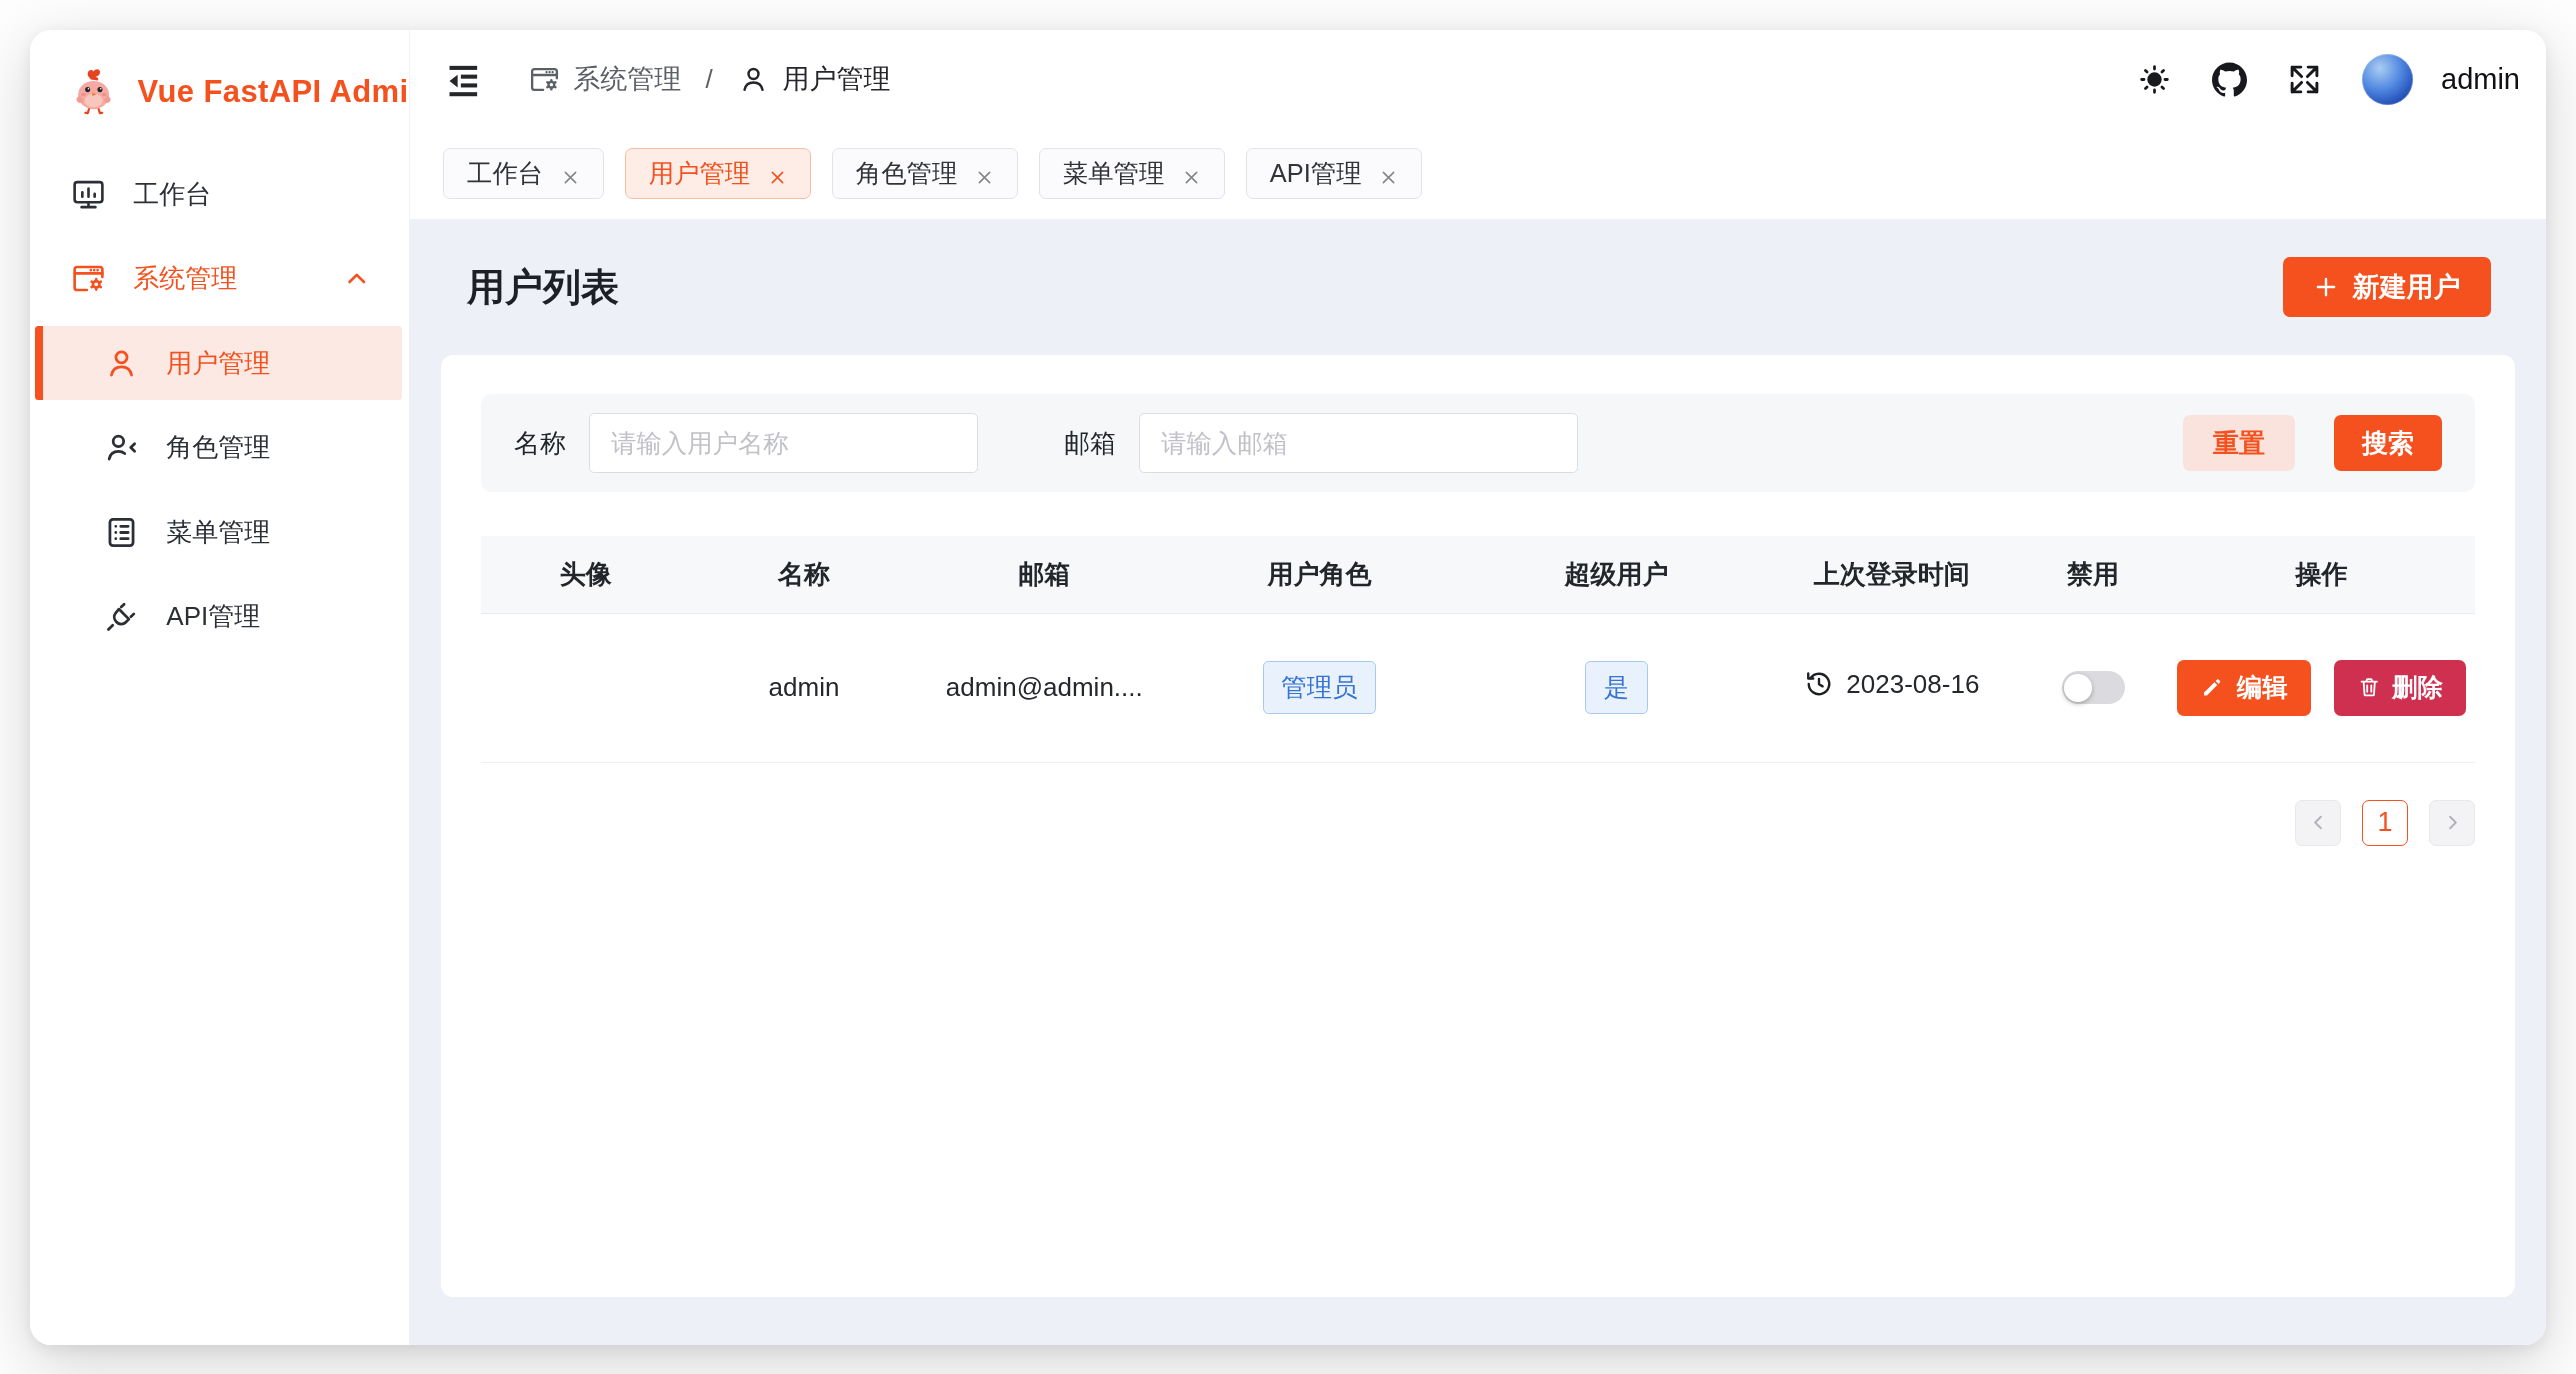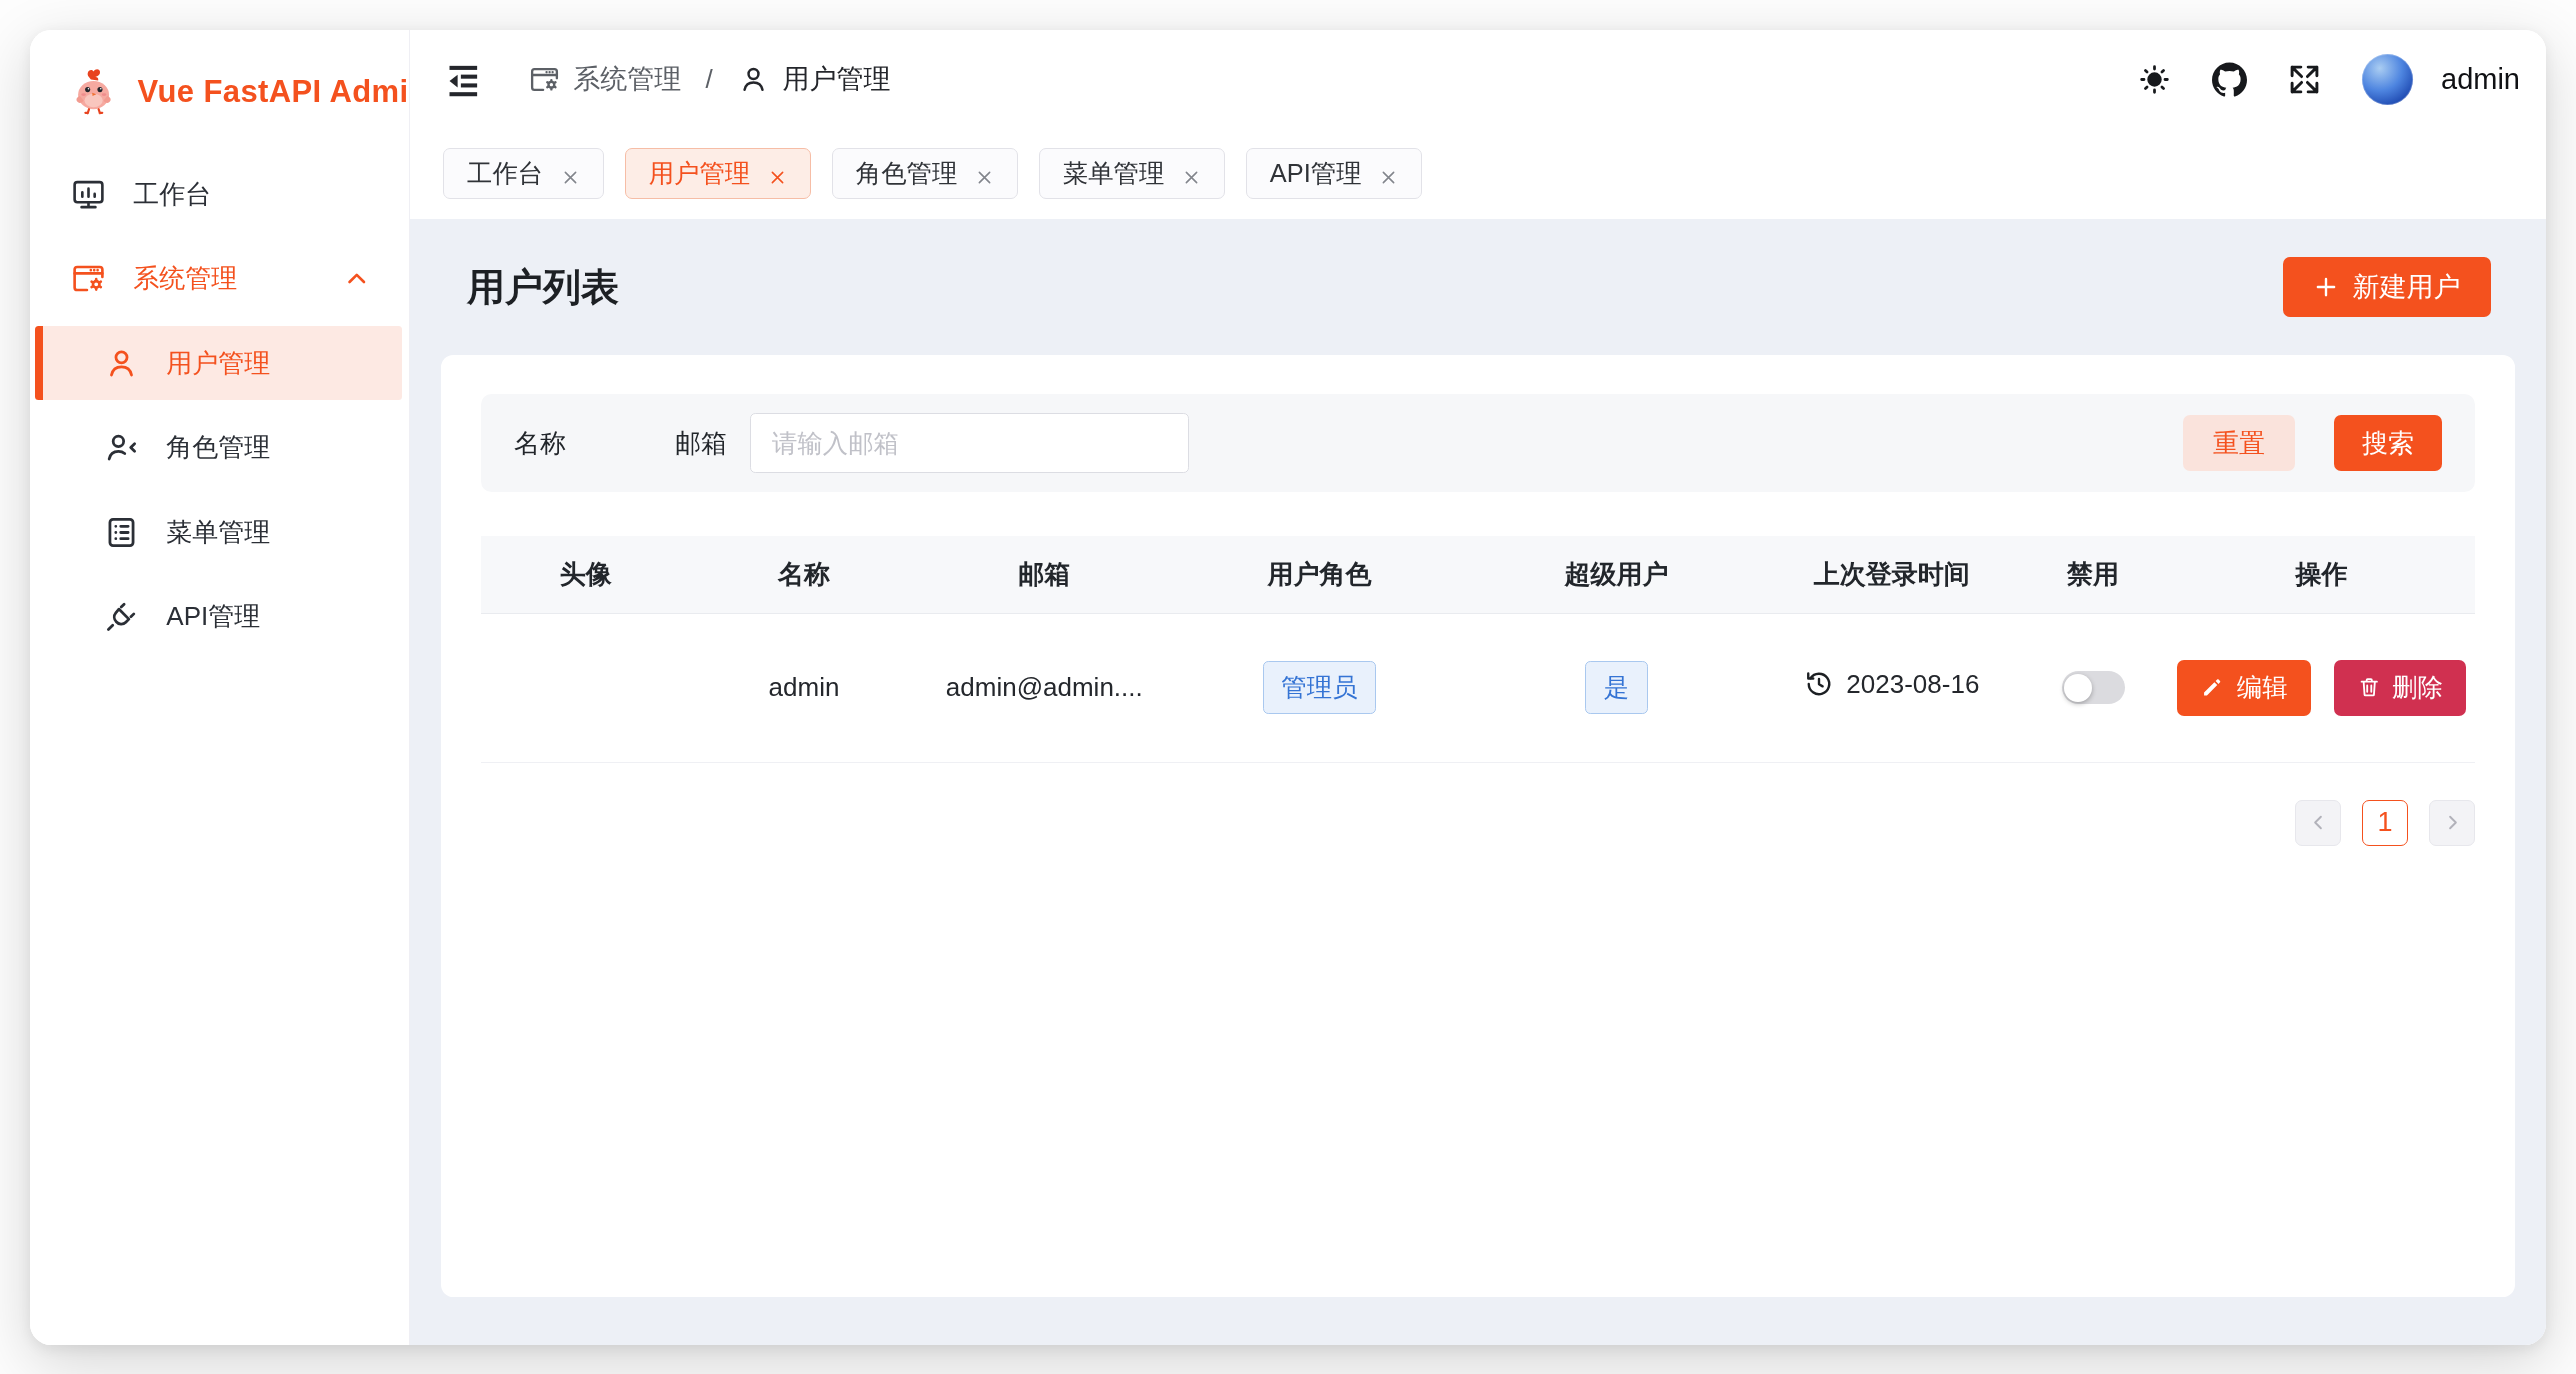--- a/index.html
+++ b/index.html
@@ -55,21 +55,21 @@
     background:#fbfbfd; border:0.9px solid #e2e2e8; border-radius:7px;
     font-size:25.4px; color:#303338; cursor:pointer; white-space:nowrap;
   }
   .tab .tab-x { width:19px; height:19px; color:#82858c; }
   .tab.active { background:#fdede6; border-color:#f6bda6; color:#F4511E; }
   .tab.active .tab-x { color:#F4511E; }
   
   .content { flex:1; background:#edf0f6; padding:0 31px; display:flex; flex-direction:column; min-height:0; }
   .page-head { height:136px; flex:none; display:flex; align-items:center; justify-content:space-between; padding:0 24.5px 0 26px; }
   .page-title { font-size:38px; font-weight:600; color:#1d2024; }
-  .btn { border:none; cursor:pointer; display:inline-flex; align-items:center; justify-content:flex-end; font-family:inherit; }
+  .btn { border:none; cursor:pointer; display:inline-flex; align-items:center; justify-content:flex-end; font-family:inherit;font-weight:bold; }
   .btn-create { height:60px; padding:0 30px; gap:14px; background:#F4511E; color:#fff; border-radius:7px; font-size:27px; }
   .btn-create .b-icon { width:26px; height:26px; }
   .card { background:#fff; border-radius:12.3px; height:942px; padding:39px 40px; overflow:hidden; }
   
   .search-strip { background:#f6f7f9; border-radius:10.5px; height:98px; display:flex; align-items:center; padding:0 33px; }
   .f-label { font-size:26px; color:#22262b; margin-right:23px; white-space:nowrap; }
   .f-input {
     height:60px; width:389px; background:#fff; border:0.9px solid #dcdde3; border-radius:5.3px;
     padding:0 21px; font-size:25.4px; color:#333; font-family:inherit; outline:none;
   }
@@ -309,20 +309,21 @@
               </svg>
           </span>
           <span>新建用户</span>
         </button>
       </div>
 
       <div class="card">
 
         <div class="search-strip">
           <span class="f-label">名称</span>
+          <input class="f-input" type="text" placeholder="请输入用户名称" style="">
           <span class="f-gap"></span>
           <span class="f-label">邮箱</span>
           <input class="f-input email" type="text" placeholder="请输入邮箱" style="">
           <span class="f-spacer"></span>
           <button class="btn btn-reset">重置</button>
           <button class="btn btn-search">搜索</button>
         </div>
 
         <div class="table-wrap">
           <table>

